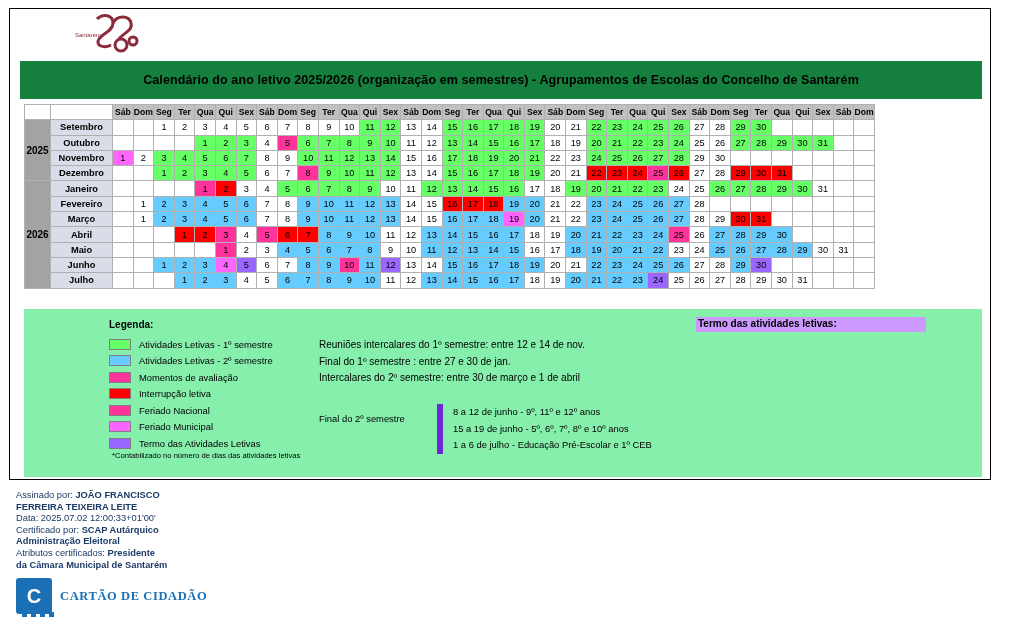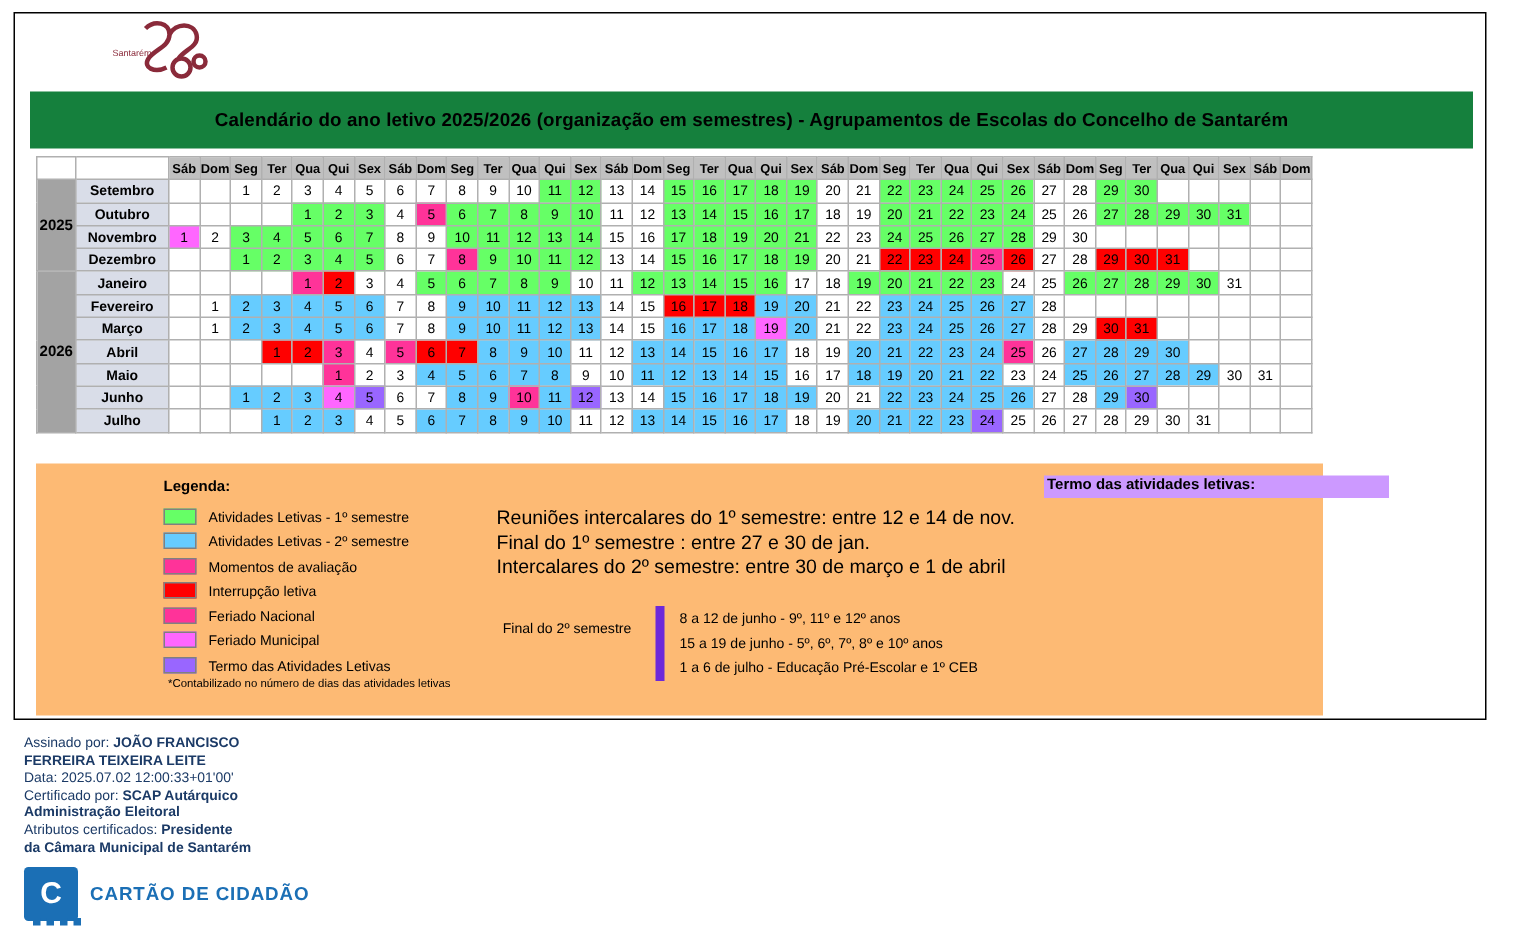--- a/index.html
+++ b/index.html
@@ -78,22 +78,22 @@
   .c-green  { background: #66ff66; }
   .c-blue   { background: #66ccff; }
   .c-red    { background: #ff0000; }
   .c-fn     { background: #ff3399; }
   .c-fm     { background: #ff66ff; }
   .c-term   { background: #9966ff; }
   
   .legend-wrap {
     position: absolute;
     left: 14px; top: 300px;
-    width: 858px; height: 168px;
-    background: #fdba74;
+    width: 958px; height: 168px;
+    background: #86efac;
   }
   .leg-title {
     position: absolute;
     font-size: 10px; font-weight: bold; color: #000;
   }
   .leg-l-title { left: 85px; top: 10px; }
   .leg-m-title {
     left: 295px; top: 8px; width: 330px; height: 15px;
     background: #ffff00; padding: 1px 2px;
   }
@@ -107,29 +107,29 @@
   }
   .leg-row { display: flex; align-items: center; height: 16.5px; }
   .leg-swatch {
     width: 22px; height: 11px; border: 1px solid #808080; margin-right: 8px;
   }
   .leg-note {
     position: absolute; left: 88px; top: 142px;
     font-size: 7.6px; color: #000;
   }
   .mom-lines {
-    position: absolute; left: 307px; top: 28px;
-    font-size: 13px; color: #000; line-height: 16.5px;
+    position: absolute; left: 295px; top: 28px;
+    font-size: 10px; color: #000; line-height: 16.5px;
   }
   .final2 {
     position: absolute; left: 295px; top: 75px;
     font-size: 9.4px; color: #000;
     display: flex; align-items: center;
   }
-  .final2 .lbl { width: 118px; text-align: center; }
+  .final2 .lbl { width: 118px; }
   .final2 .brace {
     border-left: 6px solid #6d28d9; padding-left: 10px; line-height: 16.5px; margin-top: 20px;
   }
   .termo-lines {
     position: absolute; left: 672px; top: 28px;
     font-size: 9.4px; color: #000; line-height: 18px;
   }
   
   .sig {
     position: absolute; left: 16px; top: 490px;
@@ -141,20 +141,21 @@
     display: flex; align-items: center;
   }
   .cc-badge {
     width: 36px; height: 36px; background: #1b6fb5;
     border-radius: 3px; display: flex; align-items: center; justify-content: center;
     color: #fff; font-weight: bold; font-size: 20px;
   }
   .cc-text {
     margin-left: 8px; color: #1b6fb5; font-weight: bold; font-size: 12.5px;
     letter-spacing: 0.6px;
+    font-family: Liberation Serif, serif;
   }
   .cc-dots { position: absolute; left: 22px; top: 612px; display: flex; gap: 4px; }
   .cc-dots i { width: 5px; height: 5px; background: #1b6fb5; display: block; }
 </style>
 </head>
 <body>
 
 <div class="page">
 
   <div class="doc-frame">

